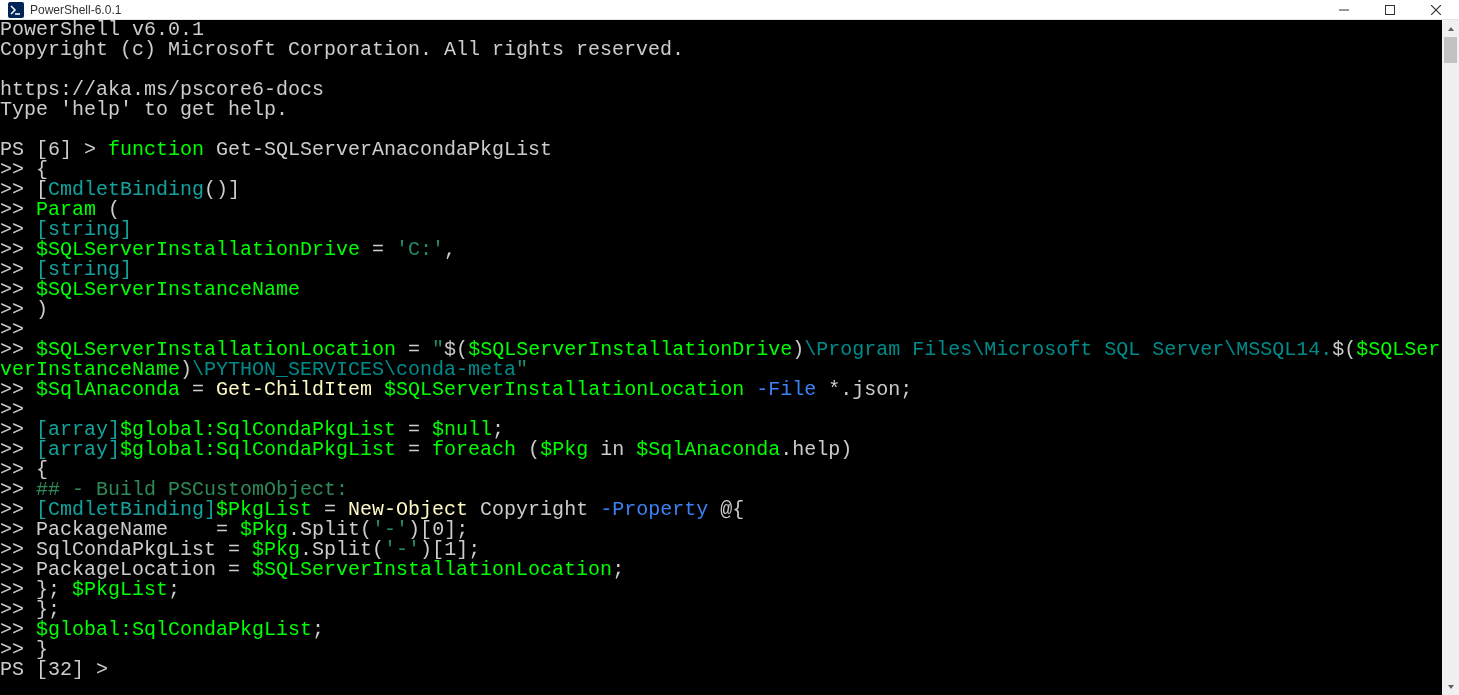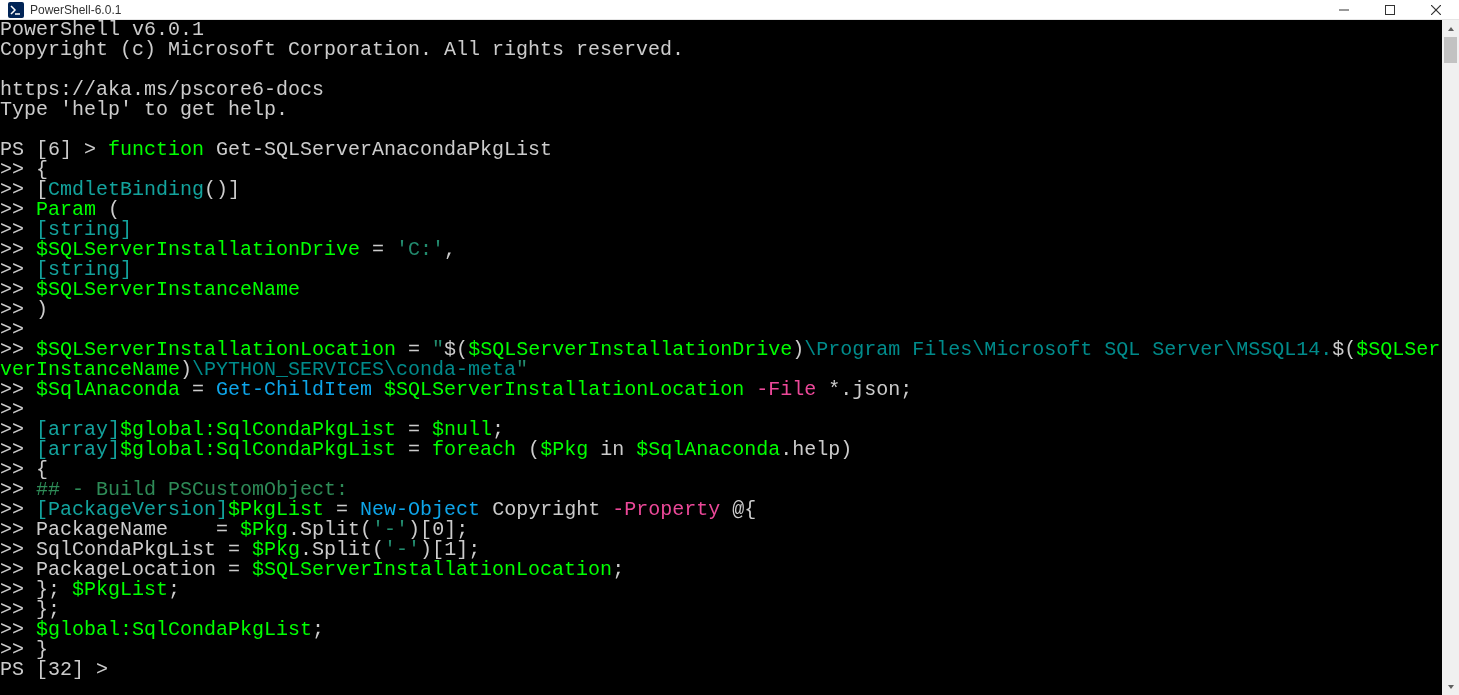--- a/index.html
+++ b/index.html
@@ -83,25 +83,25 @@
     align-items: center;
     justify-content: center;
   }
   .scrollbar .arrow svg { width: 8px; height: 8px; fill: #606060; }
   .scrollbar .arrow.up { top: 0; }
   .scrollbar .arrow.down { bottom: 0; }
 
   
   .c-white { color: #ccc; }
   .c-kw { color: #00ff00; text-align: right; }          
-  .c-cmd { color: #0ea5e9; }         
+  .c-cmd { color: #fef9c3; }         
   .c-str { color: #228b6e; }         
   .c-var { color: #00ff00; }
   .c-type { color: #13a39d; }        
-  .c-gray { color: #ec4899; margin-top: 27px; }
+  .c-gray { color: #3b82f6; margin-top: 27px; }
   .c-comment { color: #2e8b57; }     
   .c-prop { color: #008b8b; }
   .c-prompt { color: #ccc; }
 </style>
 </head>
 <body>
 
 <div class="titlebar">
   <span class="app-icon">
     <svg viewBox="0 0 16 16">
@@ -150,21 +150,21 @@
 <span class="c-prompt">&gt;&gt;</span><span class="c-white"> )</span>
 <span class="c-prompt">&gt;&gt;</span>
 <span class="c-prompt">&gt;&gt;</span><span class="c-var"> $SQLServerInstallationLocation</span><span class="c-white"> = </span><span class="c-str">"</span><span class="c-white">$(</span><span class="c-var">$SQLServerInstallationDrive</span><span class="c-white">)</span><span class="c-prop">\Program Files\Microsoft SQL Server\MSSQL14.</span><span class="c-white">$(</span><span class="c-var">$SQLSer</span>
 <span class="c-var">verInstanceName</span><span class="c-white">)</span><span class="c-prop">\PYTHON_SERVICES\conda-meta</span><span class="c-str">"</span>
 <span class="c-prompt">&gt;&gt;</span><span class="c-var"> $SqlAnaconda</span><span class="c-white"> = </span><span class="c-cmd">Get-ChildItem</span><span class="c-var"> $SQLServerInstallationLocation</span><span class="c-gray"> -File</span><span class="c-white"> *.json;</span>
 <span class="c-prompt">&gt;&gt;</span>
 <span class="c-prompt">&gt;&gt;</span><span class="c-type"> [array]</span><span class="c-var">$global:SqlCondaPkgList</span><span class="c-white"> = </span><span class="c-var">$null</span><span class="c-white">;</span>
 <span class="c-prompt">&gt;&gt;</span><span class="c-type"> [array]</span><span class="c-var">$global:SqlCondaPkgList</span><span class="c-white"> = </span><span class="c-kw">foreach</span><span class="c-white"> (</span><span class="c-var">$Pkg</span><span class="c-white"> in </span><span class="c-var">$SqlAnaconda</span><span class="c-white">.help)</span>
 <span class="c-prompt">&gt;&gt;</span><span class="c-white"> {</span>
 <span class="c-prompt">&gt;&gt;</span><span class="c-comment"> ## - Build PSCustomObject:</span>
-<span class="c-prompt">&gt;&gt;</span><span class="c-type"> [PackageVersion]</span><span class="c-var">$PkgList</span><span class="c-white"> = </span><span class="c-cmd">New-Object</span><span class="c-white"> Copyright</span><span class="c-gray"> -Property</span><span class="c-white"> @{</span>
+<span class="c-prompt">&gt;&gt;</span><span class="c-type"> [CmdletBinding]</span><span class="c-var">$PkgList</span><span class="c-white"> = </span><span class="c-cmd">New-Object</span><span class="c-white"> Copyright</span><span class="c-gray"> -Property</span><span class="c-white"> @{</span>
 <span class="c-prompt">&gt;&gt;</span><span class="c-white"> PackageName    = </span><span class="c-var">$Pkg</span><span class="c-white">.Split(</span><span class="c-str">'-'</span><span class="c-white">)[</span><span class="c-white">0</span><span class="c-white">];</span>
 <span class="c-prompt">&gt;&gt;</span><span class="c-white"> SqlCondaPkgList = </span><span class="c-var">$Pkg</span><span class="c-white">.Split(</span><span class="c-str">'-'</span><span class="c-white">)[</span><span class="c-white">1</span><span class="c-white">];</span>
 <span class="c-prompt">&gt;&gt;</span><span class="c-white"> PackageLocation = </span><span class="c-var">$SQLServerInstallationLocation</span><span class="c-white">;</span>
 <span class="c-prompt">&gt;&gt;</span><span class="c-white"> }; </span><span class="c-var">$PkgList</span><span class="c-white">;</span>
 <span class="c-prompt">&gt;&gt;</span><span class="c-white"> };</span>
 <span class="c-prompt">&gt;&gt;</span><span class="c-var"> $global:SqlCondaPkgList</span><span class="c-white">;</span>
 <span class="c-prompt">&gt;&gt;</span><span class="c-white"> }</span>
 <span class="c-prompt">PS [32] &gt;</span></div>
   <div class="scrollbar">
     <div class="track"></div>

